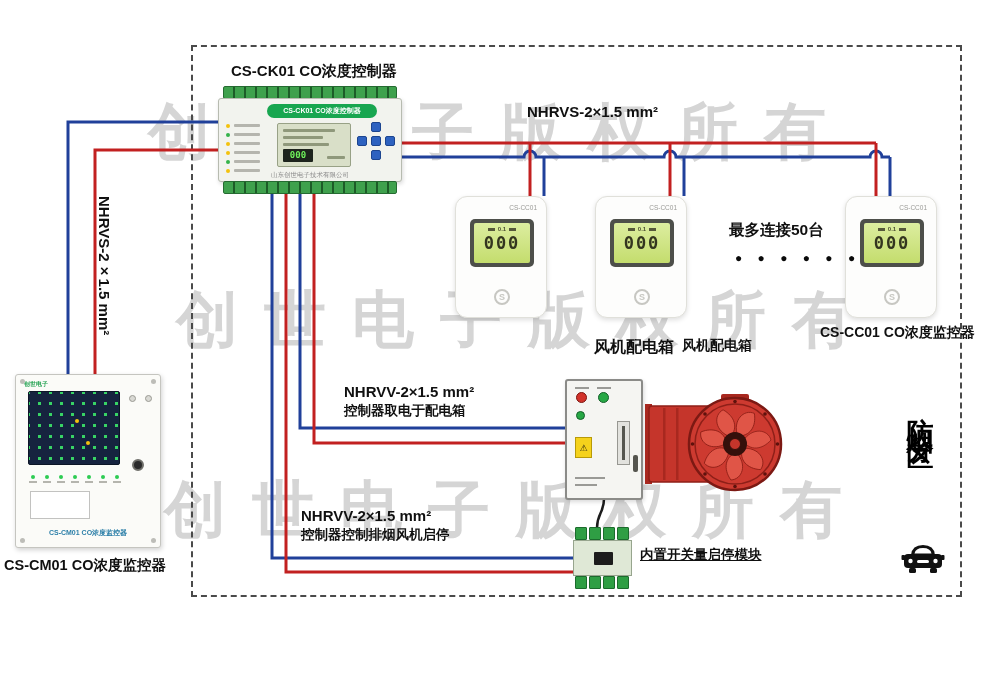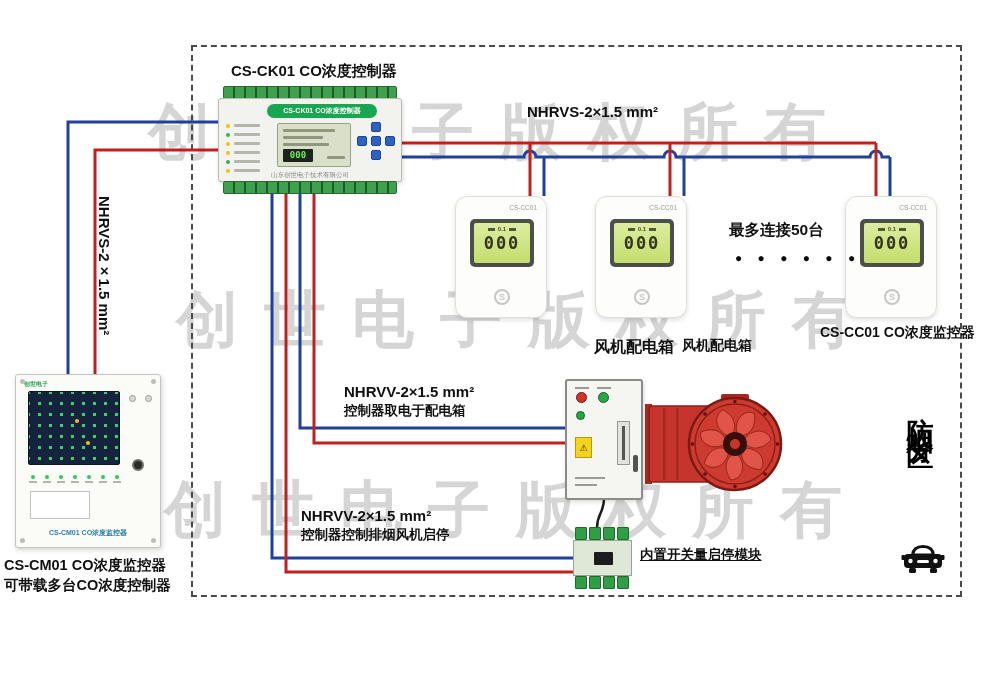--- a/index.html
+++ b/index.html
@@ -362,21 +362,20 @@
 
   <div class="lbl" style="left:344px; top:383px; font-size:15px;">NHRVV-2×1.5 mm²</div>
   <div class="lbl" style="left:344px; top:402px; font-size:13.5px;">控制器取电于配电箱</div>
 
   <div class="lbl" style="left:301px; top:507px; font-size:15px;">NHRVV-2×1.5 mm²</div>
   <div class="lbl" style="left:301px; top:526px; font-size:13.5px;">控制器控制排烟风机启停</div>
 
   <div class="lbl" style="left:640px; top:546px; font-size:13.5px;text-decoration:underline;">内置开关量启停模块</div>
 
   <div class="lbl" style="left:4px; top:556px; font-size:14.5px;">CS-CM01 CO浓度监控器</div>
-  <div class="lbl" style="left:4px; top:576px; font-size:14.5px;">可带载多台CO浓度控制器</div>
 
   <div class="lbl vert-cjk zone-label">防烟分区</div>
 
   <svg class="car-icon" width="44" height="36" viewBox="0 0 44 36">
     <path d="M10 14 Q11 4 22 4 Q33 4 34 14 Z" fill="#111"></path>
     <path d="M13.5 12.5 Q14.5 7 22 7 Q29.5 7 30.5 12.5 Z" fill="#fff"></path>
     <rect x="3" y="13" width="38" height="14" rx="4" fill="#111"></rect>
     <rect x="0.5" y="14" width="3.5" height="5" rx="1" fill="#111"></rect>
     <rect x="40" y="14" width="3.5" height="5" rx="1" fill="#111"></rect>
     <circle cx="9.5" cy="20" r="2.2" fill="#fff"></circle>

